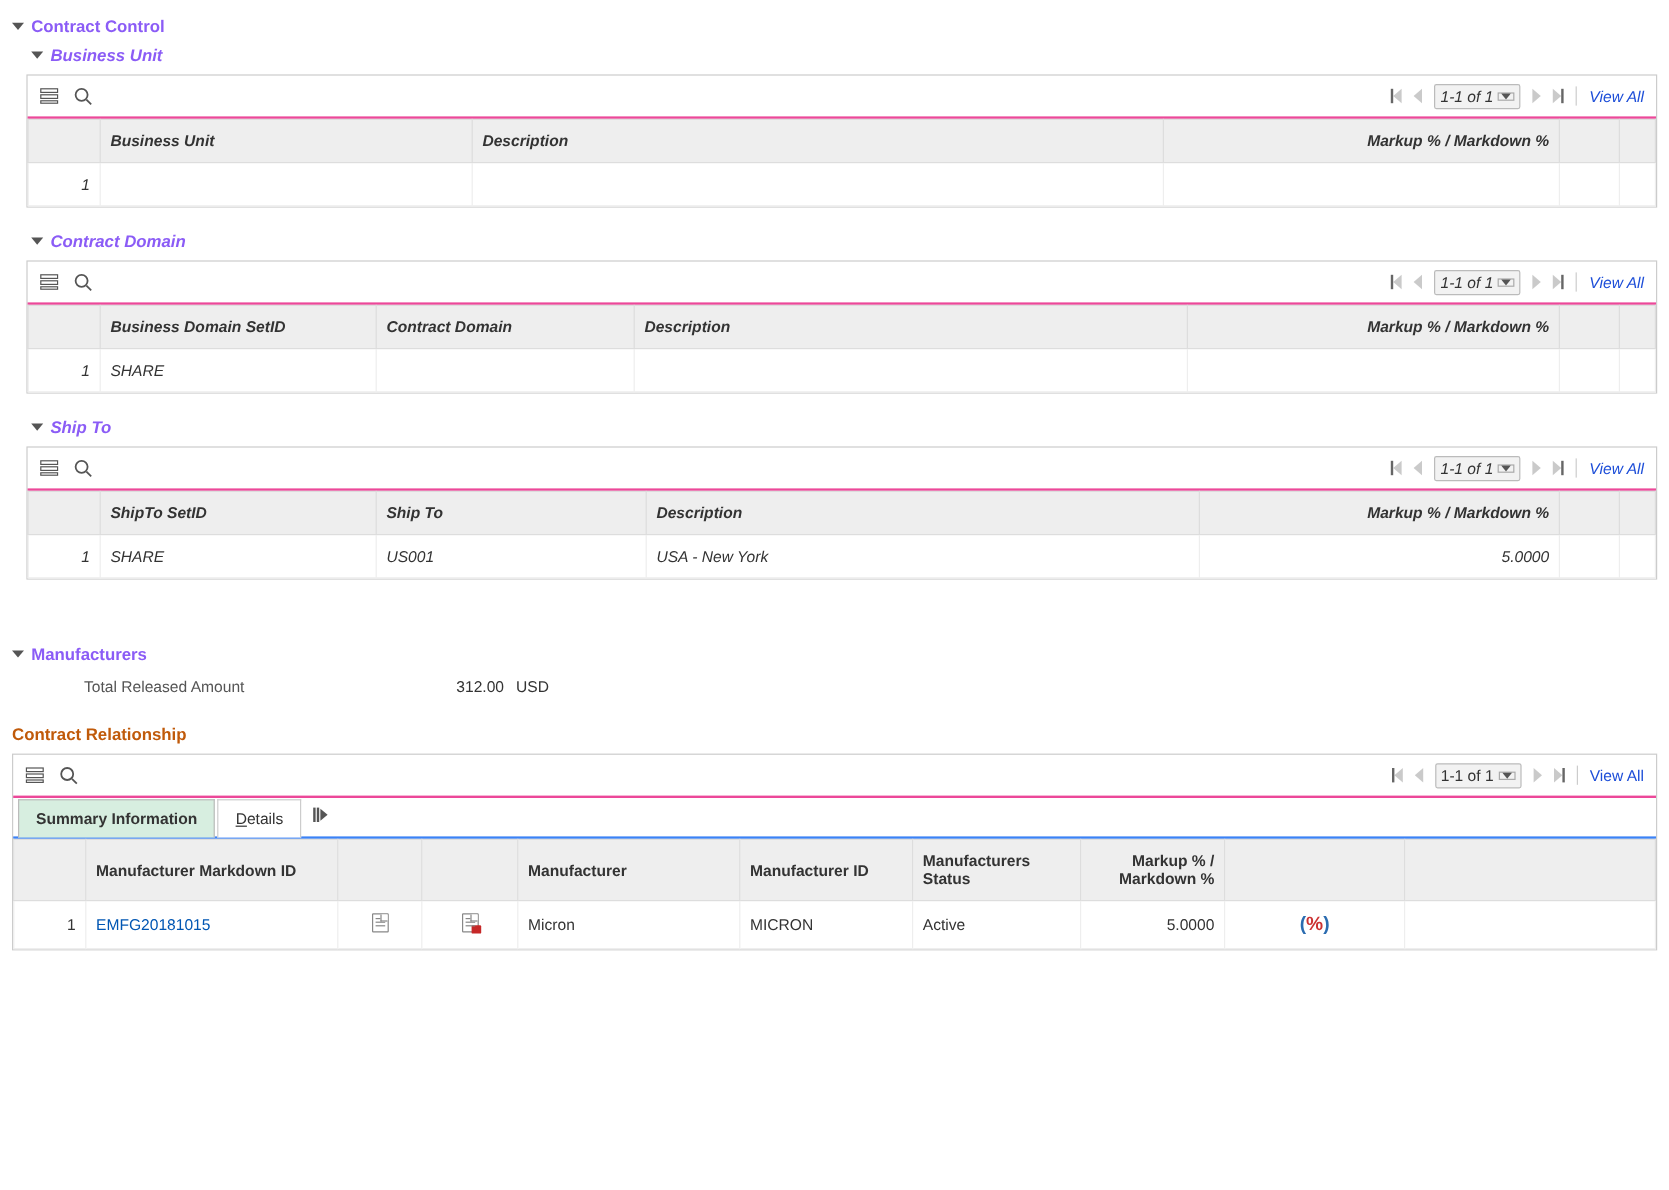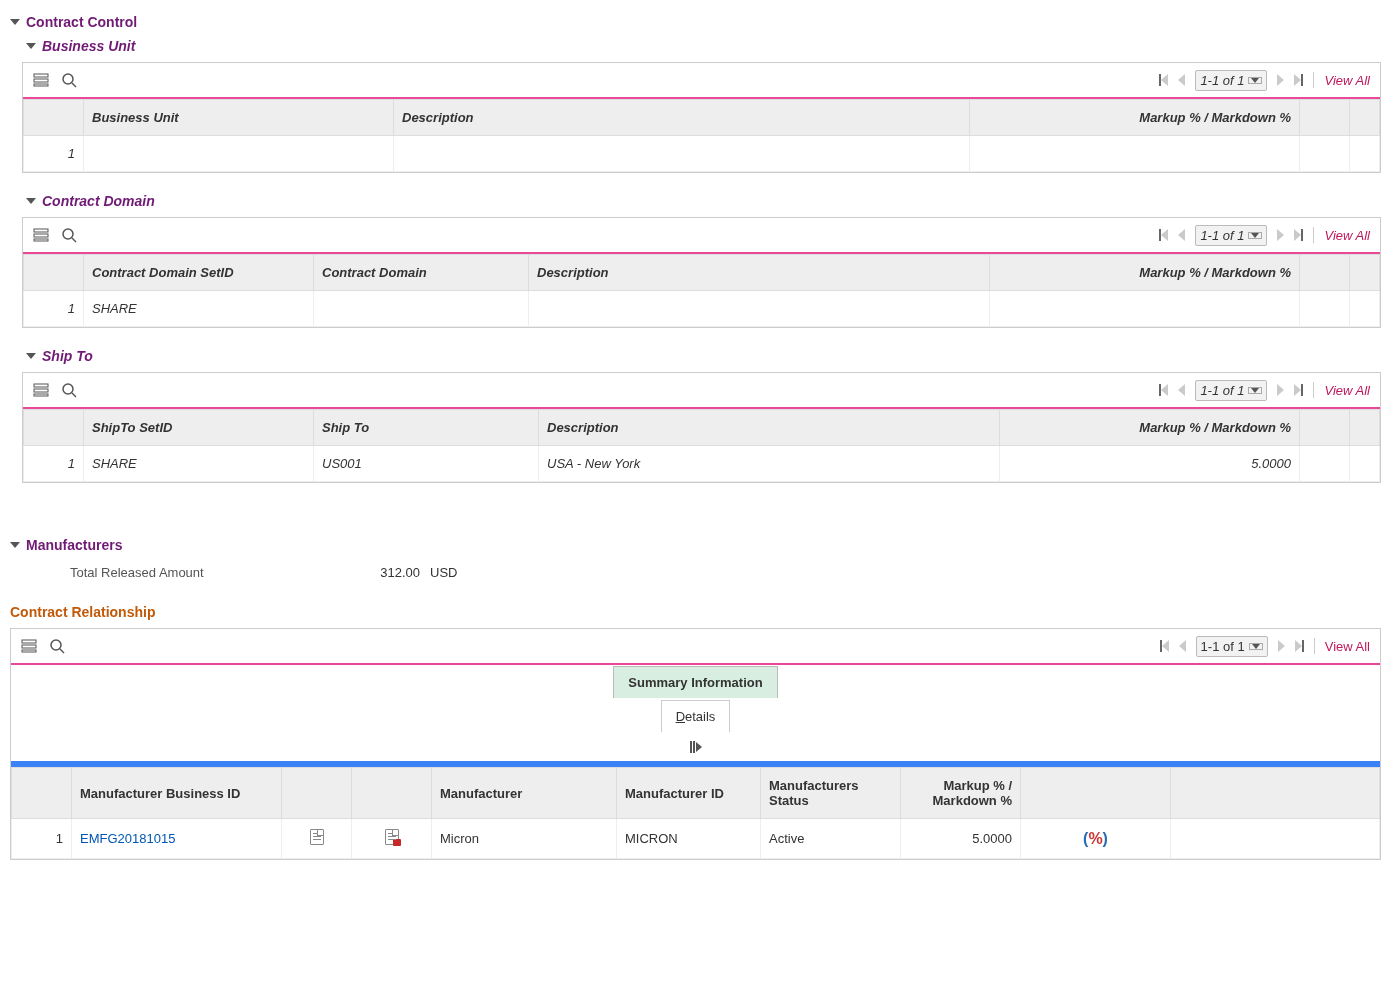--- a/index.html
+++ b/index.html
@@ -5,21 +5,21 @@
   * { box-sizing: border-box; }
   body {
     font-family: Arial, Helvetica, sans-serif;
     font-size: 13px;
     color: #333;
     margin: 0;
     padding: 10px;
     background: #fff;
   }
   .section-header {
-    color: #701a75;
+    color: #8b5cf6;
     font-weight: bold;
     font-size: 14px;
     display: flex;
     align-items: center;
     cursor: pointer;
     padding: 4px 0;
     margin-left: 4px;
   }
   .section-header.top-level { margin-left: 0; }
   .disclosure-triangle {
@@ -54,37 +54,37 @@
   .arrow-left { border-top:6px solid transparent; border-bottom:6px solid transparent; border-right:7px solid #666; }
   .arrow-right{ border-top:6px solid transparent; border-bottom:6px solid transparent; border-left:7px solid #666; }
   .arrow-double { display:flex; align-items:center; }
   .arrow-double .bar { width:2px; height:12px; background:#666; }
   .pager {
     background:#f2f2f2; border:1px solid #bbb; padding:2px 4px; display:flex; align-items:center; gap:4px; border-radius:2px;
   }
   .pager-caret { width:0;height:0;border-left:4px solid transparent;border-right:4px solid transparent;border-top:5px solid #555; border-bottom:none; }
   .pager-box { border:1px solid #aaa; padding:0 2px; display:flex; align-items:center;}
   .divider { width:1px; height:16px; background:#ccc; }
-  .view-all { color:#be185d; font-size:13px; cursor:pointer; }
+  .view-all { color:#1d4ed8; font-size:13px; cursor:pointer; }
   .icon-grid, .icon-search {
     width:16px; height:16px; display:inline-flex; align-items:center; justify-content:center; cursor:pointer;
   }
   table.grid {
     width:100%; border-collapse:collapse; table-layout:fixed;
   }
   table.grid th {
     background:#eeeeee; font-weight:bold; text-align:left; padding:10px 8px; border:1px solid #ddd; font-size:13px;
   }
   table.grid th.right { text-align:right; }
   table.grid td {
     border:1px solid #eee; padding:10px 8px; vertical-align:middle; font-size:13px; background:#fff;
   }
   table.grid td.right { text-align:right; }
   .rownum { text-align:right; padding-right:6px; width:60px; }
-  .tabs-row { display:flex; align-items:center; padding:0 4px; border-bottom:6px solid #3b82f6; gap:2px;flex-direction:column; }
+  .tabs-row { display:flex; align-items:flex-start; padding:0 4px; border-bottom:2px solid #3b82f6; gap:2px; }
   .grid-tab {
     padding:8px 14px; font-size:13px; cursor:pointer; border:1px solid #ccc; border-bottom:none; background:#fff; position:relative; top:1px;
   }
   .grid-tab.active { background:#d7eee0; font-weight:bold; border-color:#bbb; }
   .grid-tab .underline { text-decoration: underline; }
   .expand-tabs-icon { padding:8px; cursor:pointer; display:flex; align-items:center; gap:1px;}
   .expand-tabs-icon .bar { width:2px; height:12px; background:#555;}
   .expand-tabs-icon .tri { width:0;height:0;border-top:5px solid transparent;border-bottom:5px solid transparent;border-left:6px solid #555;}
   .total-row { display:flex; align-items:center; gap:10px; padding:8px 0 20px 0; margin-left:60px; }
   .total-label { color:#555; font-weight:normal; font-size:13px; width:260px; }
@@ -217,21 +217,21 @@
             <span class="bar"></span>
           </span>
         <span class="divider"></span>
         <span class="view-all">View All</span>
       </div>
     </div>
     <table class="grid">
       <thead>
           <tr>
         <th style="width:60px"></th>
-        <th style="width:230px">Contract Domain SetID</th>
+        <th style="width:230px">Business Domain SetID</th>
         <th style="width:215px">Contract Domain</th>
         <th>Description</th>
         <th class="right" style="width:310px">Markup % / Markdown %</th>
         <th style="width:50px"></th>
         <th style="width:30px"></th>
       </tr>
         </thead>
       <tbody>
           <tr>
         <td class="rownum">1</td>
@@ -380,21 +380,21 @@
     <div class="expand-tabs-icon">
       <span class="bar"></span>
         <span class="bar"></span>
         <span class="tri"></span>
     </div>
   </div>
   <table class="grid">
     <thead>
         <tr>
       <th style="width:60px"></th>
-      <th style="width:210px">Manufacturer Business ID</th>
+      <th style="width:210px">Manufacturer Markdown ID</th>
       <th style="width:70px"></th>
       <th style="width:80px"></th>
       <th style="width:185px">Manufacturer</th>
       <th style="width:144px">Manufacturer ID</th>
       <th style="width:140px">Manufacturers Status</th>
       <th class="right" style="width:120px">Markup % / Markdown %</th>
       <th style="width:150px"></th>
       <th></th>
     </tr>
       </thead>

